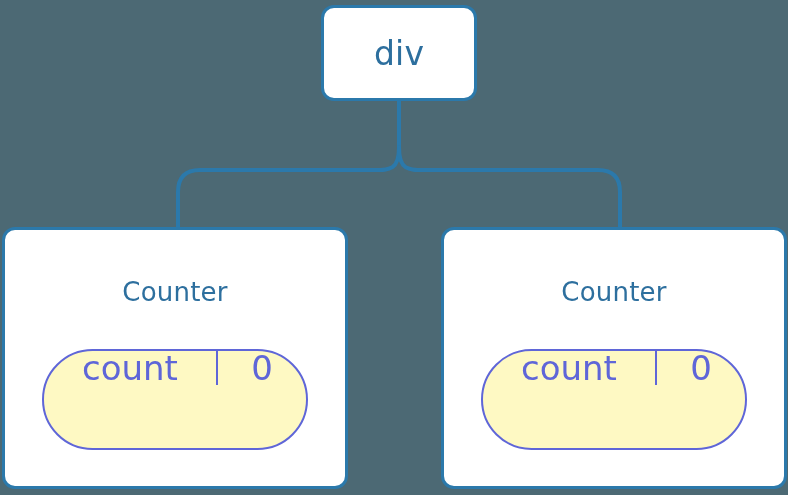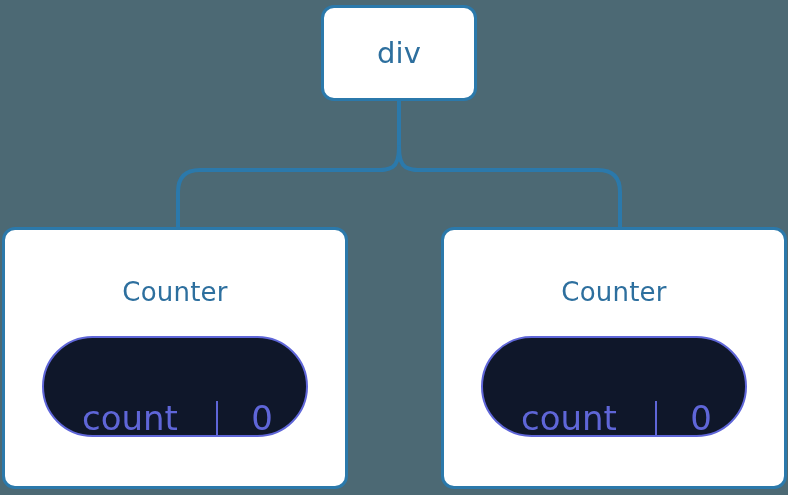--- a/index.html
+++ b/index.html
@@ -39,21 +39,21 @@
   }
   #div-node {
     left: 321px;
     top: 5px;
     width: 156px;
     height: 96px;
     justify-content: center;
   }
   .node-title {
     color: #2d6f9e;
-    font-size: 29px;
+    font-size: 33px;
     line-height: 1;
     letter-spacing: 0.2px;
     white-space: nowrap;
   }
   #counter-node-left {
     left: 2px;
     top: 227px;
     width: 346px;
     height: 262px;
   }
@@ -62,29 +62,29 @@
     top: 227px;
     width: 346px;
     height: 262px;
   }
   .counter-title {
     margin-top: 49px;
     font-size: 26px;
   }
   .state-pill {
     position: relative;
-    margin-top: 31px;
+    margin-top: 44px;
     width: 266px;
     height: 101px;
     border: 2px solid #5f66d8;
     border-radius: 51px;
-    background: #0f172a;
+    background: #fef9c3;
     box-sizing: border-box;
     display: flex;
-    align-items: flex-end;
+    align-items: flex-start;
   }
   .pill-key {
     flex: 0 0 174px;
     display: flex;
     align-items: center;
     justify-content: center;
     border-right: 2px solid #5f66d8;
     box-sizing: border-box;
   }
   .pill-value {

